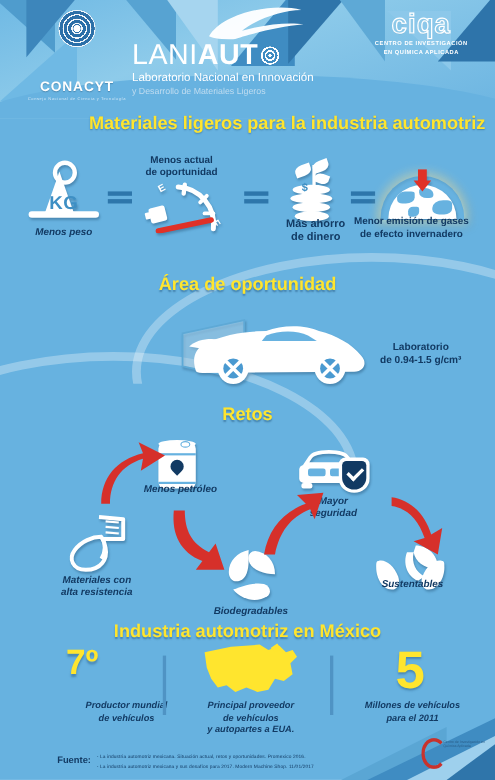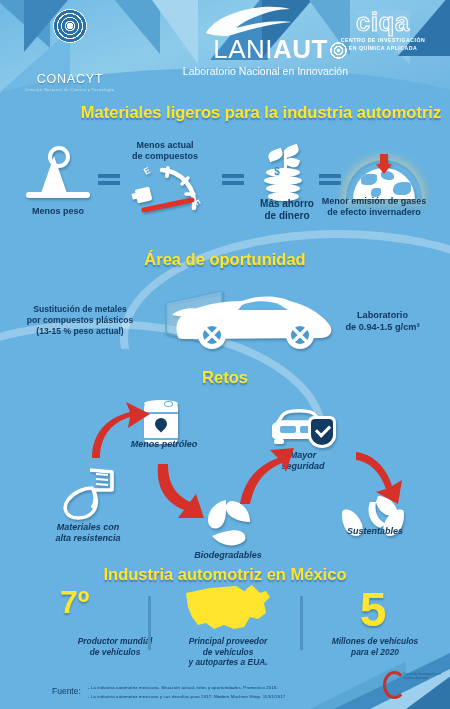--- a/index.html
+++ b/index.html
@@ -50,41 +50,41 @@
     margin: 1px auto 2px auto;
     border-radius: 50%;
     background:
       radial-gradient(circle at 50% 50%, #ffffff 0 3px, rgba(255,255,255,0) 3.5px),
       repeating-radial-gradient(circle at 50% 50%, rgba(255,255,255,.95) 0 1.1px, rgba(255,255,255,0) 1.2px 4.0px),
       #2b6fa8;
     box-shadow: 0 0 0 1px rgba(255,255,255,.25) inset;
   }
   .conacyt-name {
     font-size: 12.5px;
-    font-weight: normal;
+    font-weight: bold;
     color: #ffffff;
     letter-spacing: .8px;
     text-shadow: 0 1px 1px rgba(20,60,90,.35);
     line-height: 13px;
     margin-top: 30px;
   }
   .conacyt-sub {
     font-size: 3.6px;
     color: #cfe6f5;
     letter-spacing: .55px;
     margin-top: 1.5px;
     white-space: nowrap;
   }
 
   
   .lania {
     position: absolute;
-    left: 136px; top: 6px;
+    left: 120px; top: 6px;
     width: 212px;
-    text-align: right;
+    text-align: left;
   }
   .lania-swoosh {
     position: relative;
     height: 30px;
   }
   .lania-title {
     font-size: 26px;
     line-height: 26px;
     letter-spacing: .5px;
     color: #ffffff;
@@ -321,21 +321,21 @@
     position: absolute;
     width: 3px;
     background: #4f93c4;
   }
   .usmap { position: absolute; }
 
   
   .fuente {
     position: absolute;
     font-size: 8.5px;
-    font-weight: normal;
+    font-weight: bold;
     color: #123a63;
   }
   .src-line {
     position: absolute;
     font-size: 4.4px;
     color: #123a63;
     white-space: nowrap;
     letter-spacing: .1px;
   }
   .footer-deco {
@@ -390,43 +390,45 @@
     </div>
 
     <div class="lania">
       <div class="lania-swoosh">
         <svg width="212" height="30" viewBox="0 0 212 30">
           <path d="M70 27 C82 6 128 -4 154 3 C136 3 112 12 100 22 C120 16 142 14 156 16 C132 18 104 26 92 30 C82 30 74 29 70 27 Z" fill="#ffffff" opacity="0.96"></path>
         </svg>
       </div>
       <div class="lania-title"><span>LANI</span><span class="b">AUT</span><span class="lania-ring"></span></div>
       <div class="lania-l1">Laboratorio Nacional en Innovación</div>
+      <div class="lania-l2">y Desarrollo de Materiales Ligeros</div>
     </div>
 
     <div class="ciqa">
       <div class="ciqa-mark">ciqa</div>
       <div class="ciqa-l1">CENTRO DE INVESTIGACIÓN</div>
       <div class="ciqa-l2">EN QUÍMICA APLICADA</div>
     </div>
   </div>
 
   <div class="section-title" style="top:103px;font-size:16.5px;padding-left:36px;">Materiales ligeros para la industria automotriz</div>
 
   <div class="icon" style="left:22px;top:148px;width:72px;height:52px;">
     <div style="position:absolute;left:18px;top:8px;width:0;height:0;border-left:14px solid transparent;border-right:14px solid transparent;border-bottom:40px solid #ffffff;"></div>
     <div style="position:absolute;left:4px;top:44px;width:64px;height:6px;background:#ffffff;border-radius:3px;"></div>
     <div style="position:absolute;left:26px;top:-2px;width:14px;height:14px;border:4px solid #ffffff;border-radius:50%;"></div>
-  </div>
-  <div class="cap" style="left:10px;top:206px;width:96px;font-size:9px;">Menos peso</div>
+    <div class="kg-text" style="top:27px;">KG</div>
+  </div>
+  <div class="cap" style="left:10px;top:206px;width:96px;font-size:9px;font-style:italic;">Menos peso</div>
 
   <div class="eq" style="left:98px;top:172px;"></div>
 
   <div class="cap" style="left:100px;top:140px;width:130px;font-size:9px;line-height:11px;">
     <span>Menos actual</span><br>
-    <span>de compuestos</span>
+    <span>de oportunidad</span>
   </div>
   <div class="icon" style="left:132px;top:164px;width:84px;height:48px;">
     <svg width="84" height="48" viewBox="0 0 84 48">
       <path d="M22 42 A30 30 0 0 1 68 6" fill="none" stroke="#ffffff" stroke-width="0"></path>
       <path d="M30 6 A34 34 0 0 1 62 44" fill="none" stroke="#ffffff" stroke-width="4.5" stroke-linecap="round"></path>
       <line x1="36" y1="4" x2="35" y2="12" stroke="#ffffff" stroke-width="4" stroke-linecap="round"></line>
       <line x1="56" y1="14" x2="50" y2="20" stroke="#ffffff" stroke-width="3.5" stroke-linecap="round"></line>
       <line x1="62" y1="30" x2="54" y2="30" stroke="#ffffff" stroke-width="3.5" stroke-linecap="round"></line>
       <line x1="12" y1="46" x2="60" y2="36" stroke="#e03127" stroke-width="5" stroke-linecap="round"></line>
     </svg>
@@ -468,25 +470,20 @@
   <div class="cap" style="left:298px;top:196px;width:152px;font-size:9px;line-height:11px;">
     <span>Menor emisión de gases</span><br>
     <span>de efecto invernadero</span>
   </div>
 
   <div class="ribbon" style="left:120px;top:230px;width:420px;height:200px;border-color:rgba(255,255,255,.30);border-width:8px;clip-path:inset(0 0 45% 0);"></div>
   <div class="ribbon" style="left:-120px;top:320px;width:430px;height:210px;border-color:rgba(255,255,255,.30);border-width:8px;clip-path:inset(0 0 48% 0);"></div>
 
   <div class="section-title" style="top:250px;font-size:16.5px;">Área de oportunidad</div>
 
-  <div class="cap" style="left:10px;top:304px;width:140px;font-size:8.6px;line-height:11px;">
-    <span>Sustitución de metales</span><br>
-    <span>por compuestos plásticos</span><br>
-    <span>(13-15 % peso actual)</span>
-  </div>
 
   <div class="icon" style="left:160px;top:285px;width:180px;height:68px;">
     <svg width="180" height="68" viewBox="0 0 180 68">
       <path d="M6 18 L62 6 L62 60 L6 48 Z" fill="rgba(215,238,252,.35)" stroke="#5ea9d6" stroke-width="1.6"></path>
       <path d="M18 52 C14 40 18 32 26 28 C40 20 62 16 82 16 C96 10 118 10 130 16 C146 20 160 28 168 38 C174 44 172 52 162 53 L24 54 C20 54 18 53 18 52 Z" fill="#ffffff"></path>
       <path d="M78 18 C92 12 112 12 124 18 L134 26 L72 26 Z" fill="#ffffff"></path>
       <path d="M82 20 C94 15 110 15 120 20 L128 25 L78 25 Z" fill="#67b2e0"></path>
       <path d="M12 30 C18 24 30 22 40 24 L36 34 Z" fill="#ffffff"></path>
       <circle cx="52" cy="50" r="14" fill="#ffffff"></circle>
       <circle cx="52" cy="50" r="9" fill="#4a9ad1"></circle>
@@ -606,21 +603,21 @@
     <span>Principal proveedor</span><br>
     <span>de vehículos</span><br>
     <span>y autopartes  a EUA.</span>
   </div>
 
   <div class="divider" style="left:300px;top:596px;height:54px;"></div>
 
   <div class="stat-num" style="left:318px;top:586px;width:110px;text-align:center;font-size:48px;">5</div>
   <div class="cap cap-it" style="left:312px;top:636px;width:126px;font-size:8.4px;line-height:10.5px;">
     <span>Millones de vehículos</span><br>
-    <span>para el 2020</span>
+    <span>para el 2011</span>
   </div>
 
   <div class="footer-deco">
     <div class="poly" style="left:0;bottom:0;border-width:0 0 48px 96px;border-color:transparent transparent #5aa6d4 transparent;"></div>
     <div class="poly" style="left:24px;bottom:0;border-width:0 0 56px 116px;border-color:transparent transparent #3f8cc2 transparent;"></div>
     <div class="poly" style="left:60px;bottom:0;border-width:0 0 40px 80px;border-color:transparent transparent #9ed0ed transparent;"></div>
     <div class="poly" style="left:96px;bottom:0;border-width:0 0 34px 46px;border-color:transparent transparent #2f75aa transparent;"></div>
   </div>
 
   <div class="ciqa-foot">

